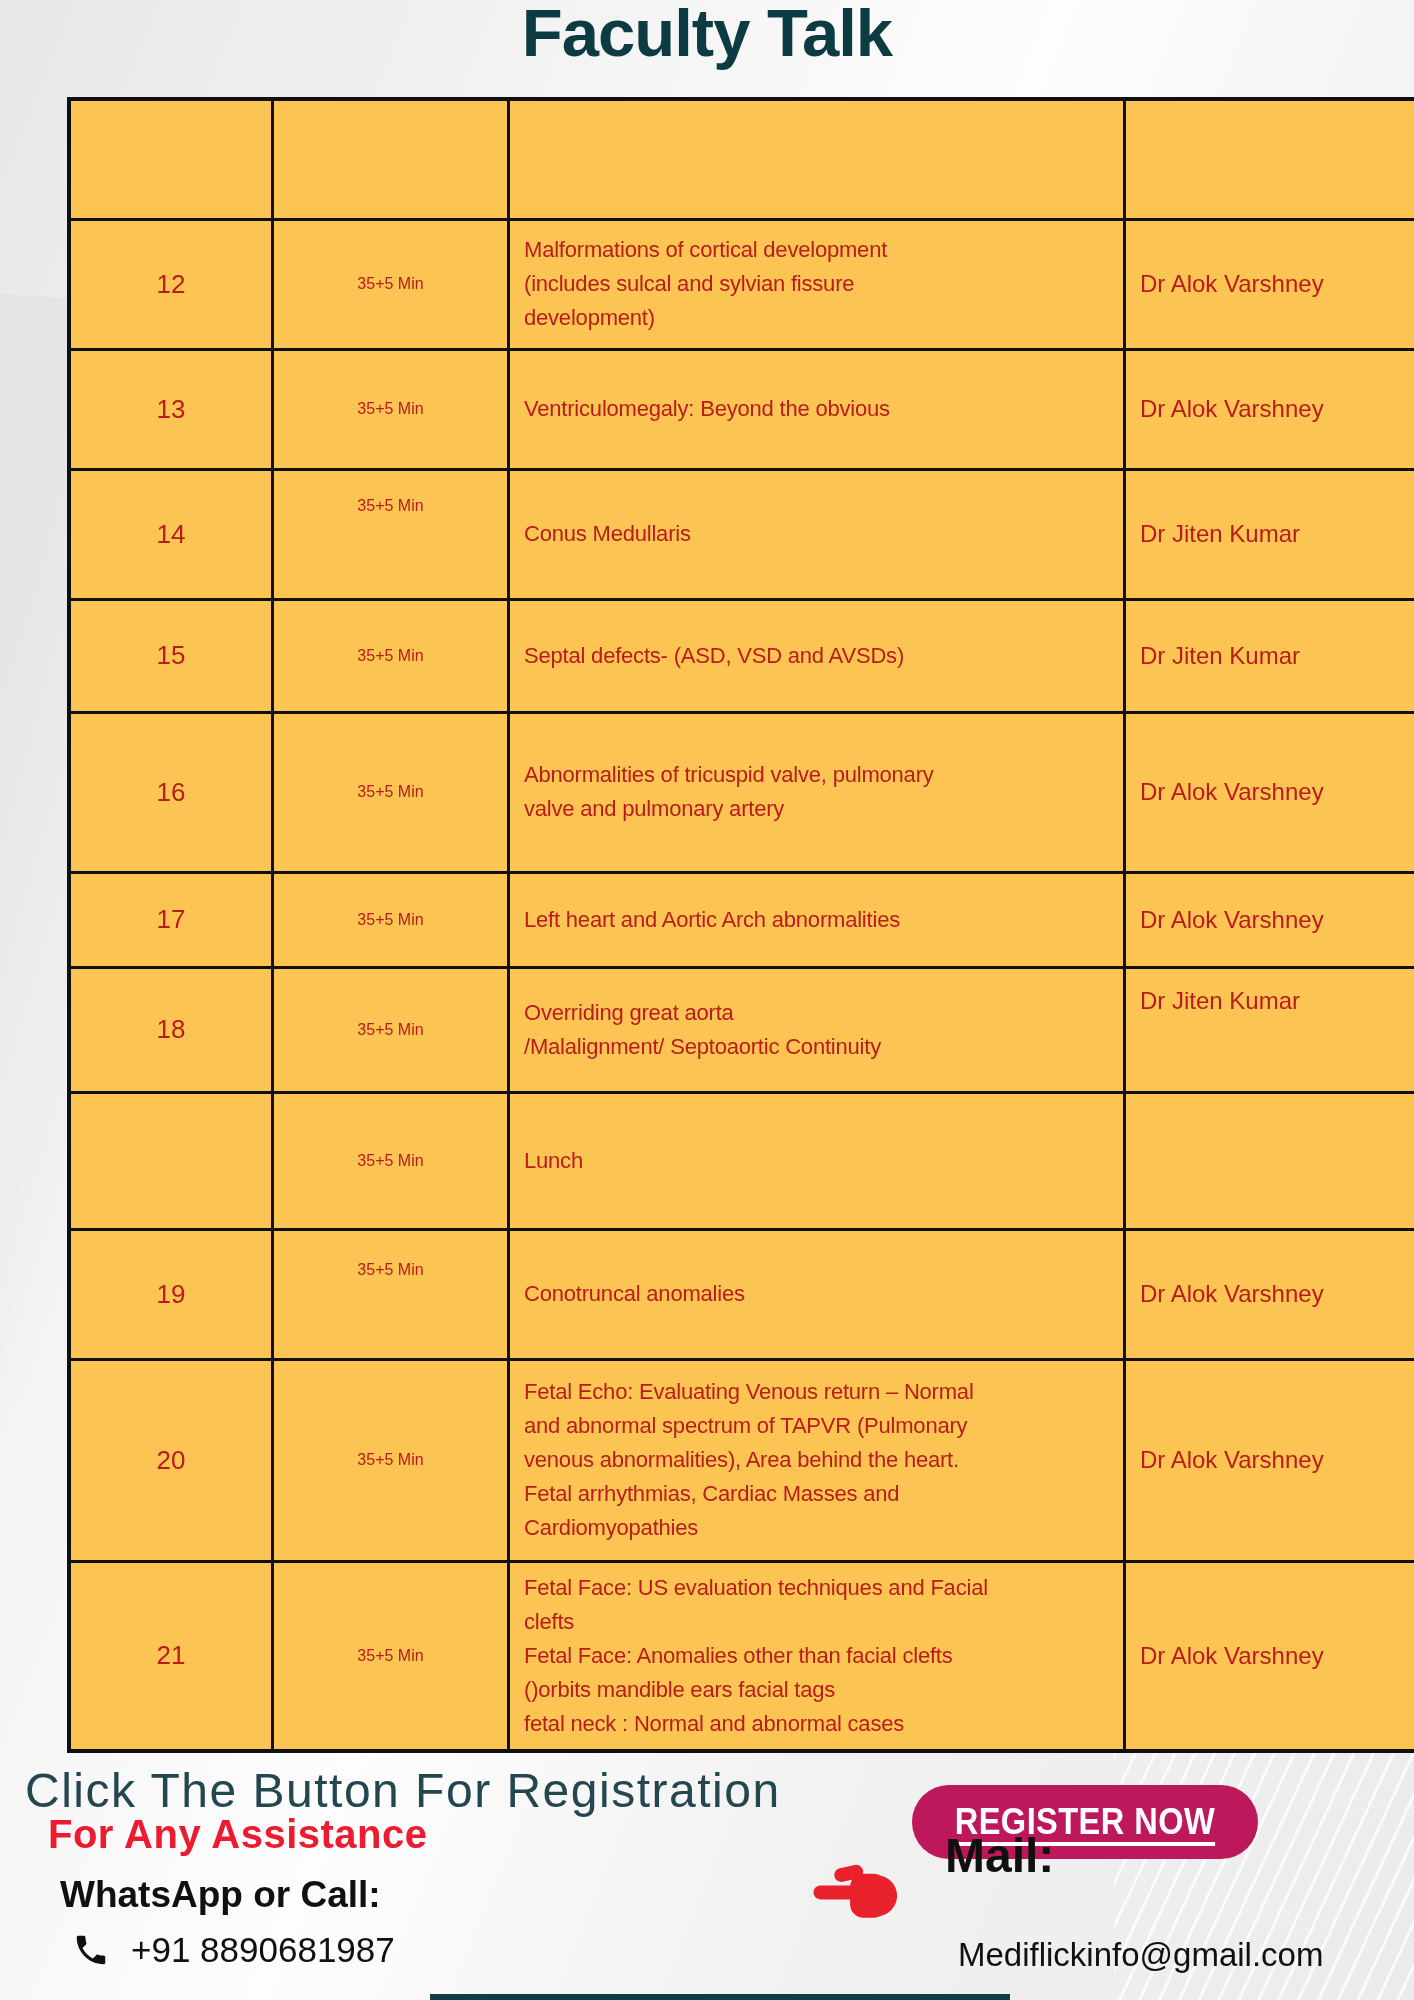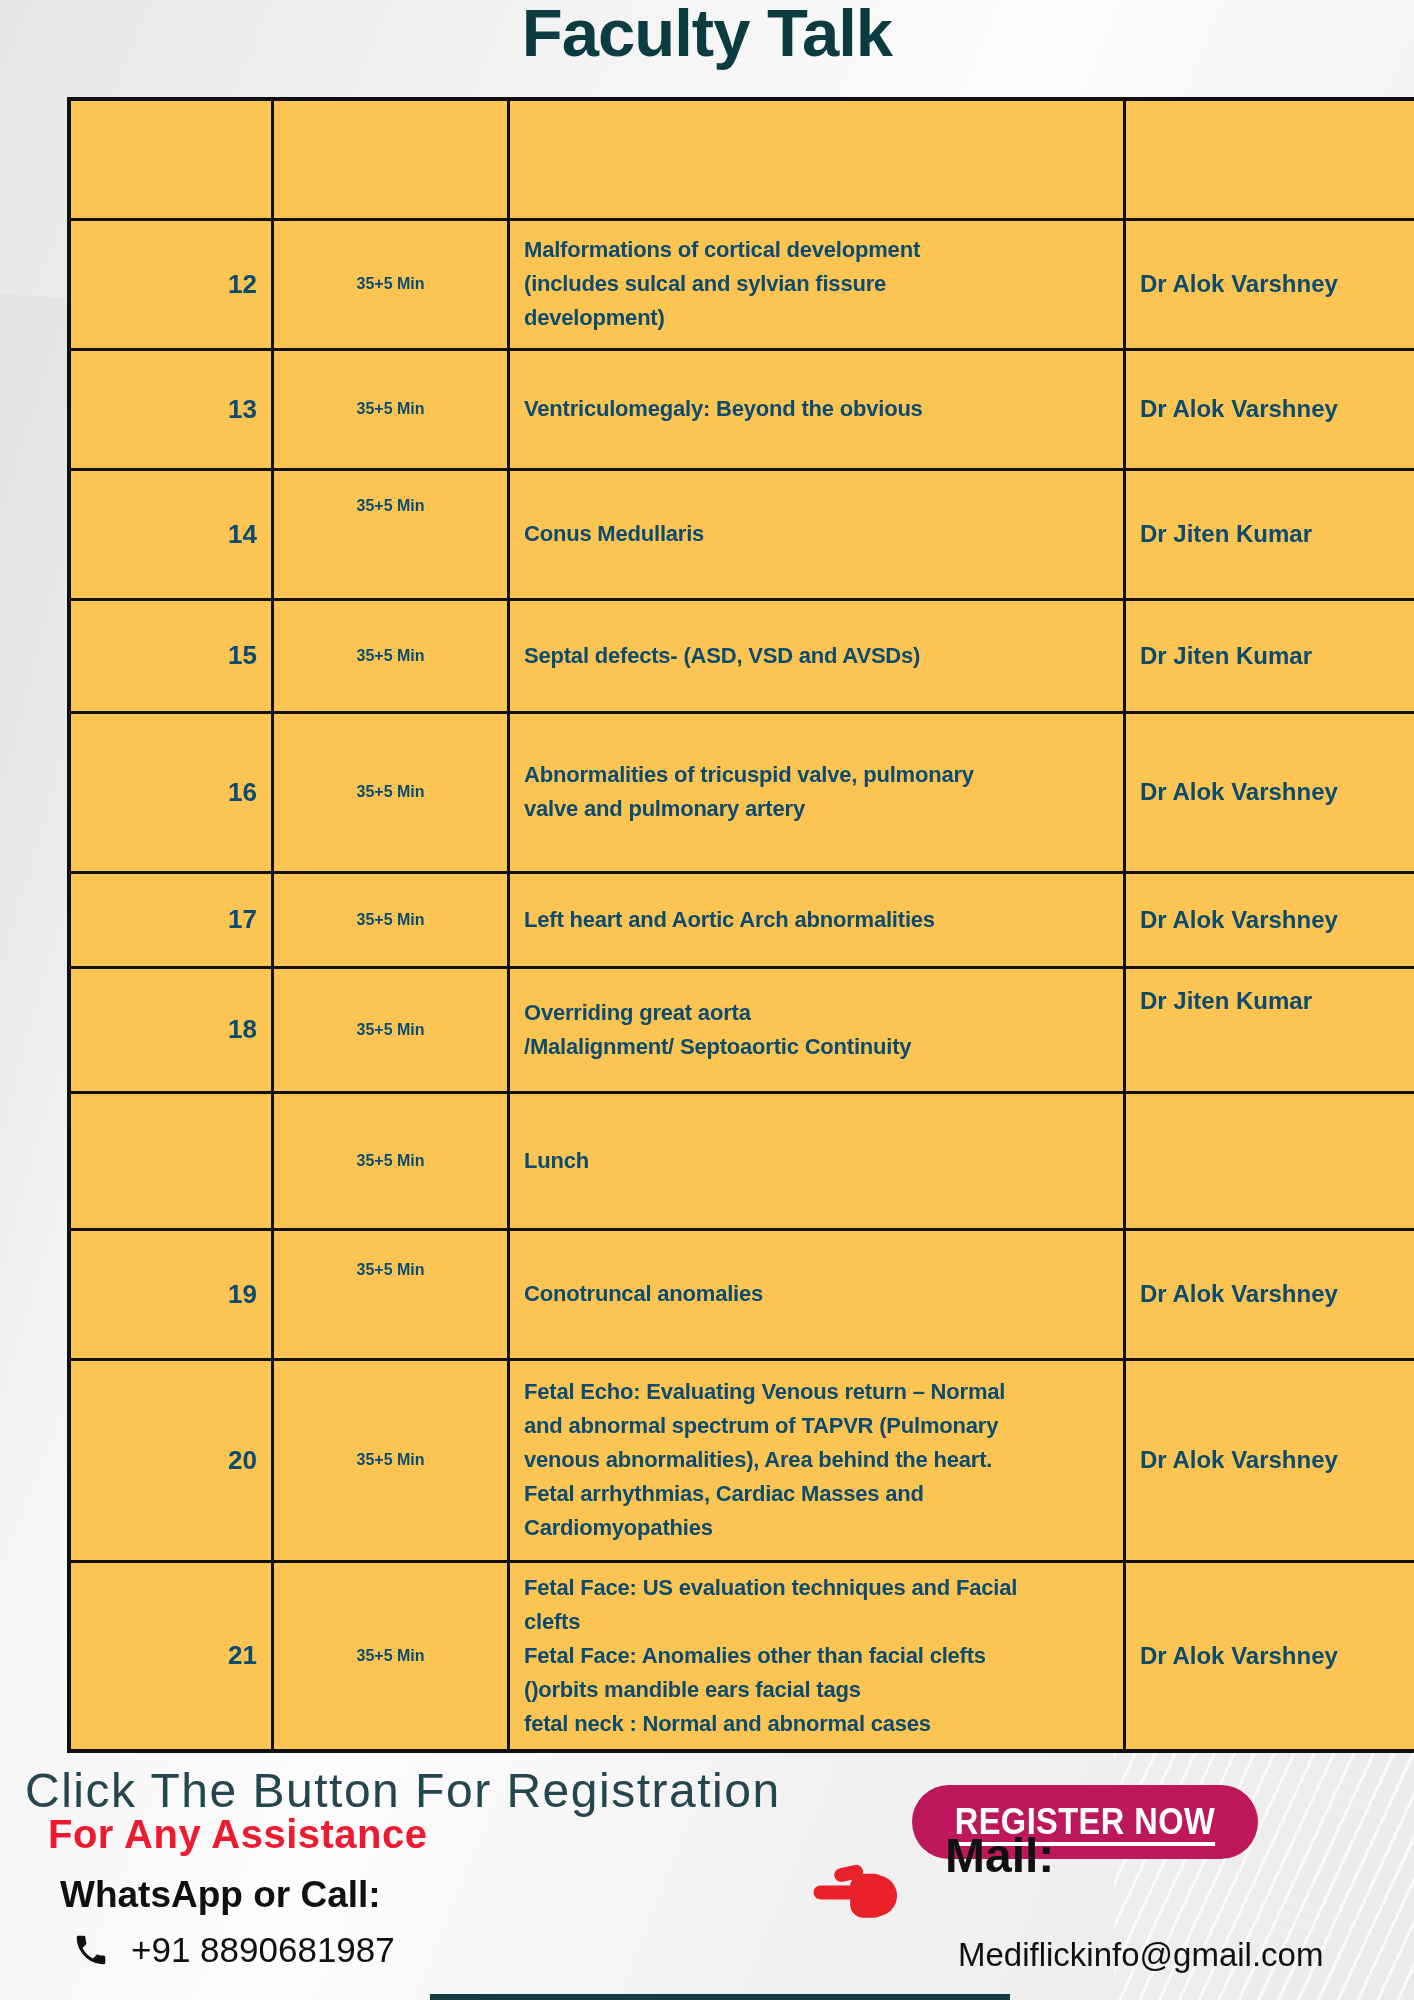--- a/index.html
+++ b/index.html
@@ -34,27 +34,27 @@
 
   table.schedule{
     position:absolute;left:67px;top:97px;
     border-collapse:collapse;table-layout:fixed;
     width:1273px;
     border:4px solid #101010;
   }
   table.schedule td{
     background:#fcc553;
     border:3px solid #101010;
-    color:#0c4a6e;
-    font-weight:bold;
+    color:#b91c1c;
+    font-weight:normal;
     vertical-align:middle;
     padding:8px 14px;
     overflow:hidden;
   }
-  td.col-num{width:172px;text-align:right;font-size:26px;padding-right:14px;}
+  td.col-num{width:172px;text-align:center;font-size:26px;padding-right:14px;}
   td.col-duration{width:205px;font-size:16px;padding-left:18px;text-align:center;}
   td.col-topic{width:585px;font-size:22px;line-height:34px;white-space:pre-line;padding-left:16px;letter-spacing:-0.2px;}
   td.col-speaker{width:311px;font-size:24px;padding-left:16px;}
 
   tbody tr:nth-child(1){height:120px;}
   tbody tr:nth-child(2){height:130px;}
   tbody tr:nth-child(3){height:120px;}
   tbody tr:nth-child(4){height:130px;}
   tbody tr:nth-child(5){height:113px;}
   tbody tr:nth-child(6){height:160px;}

